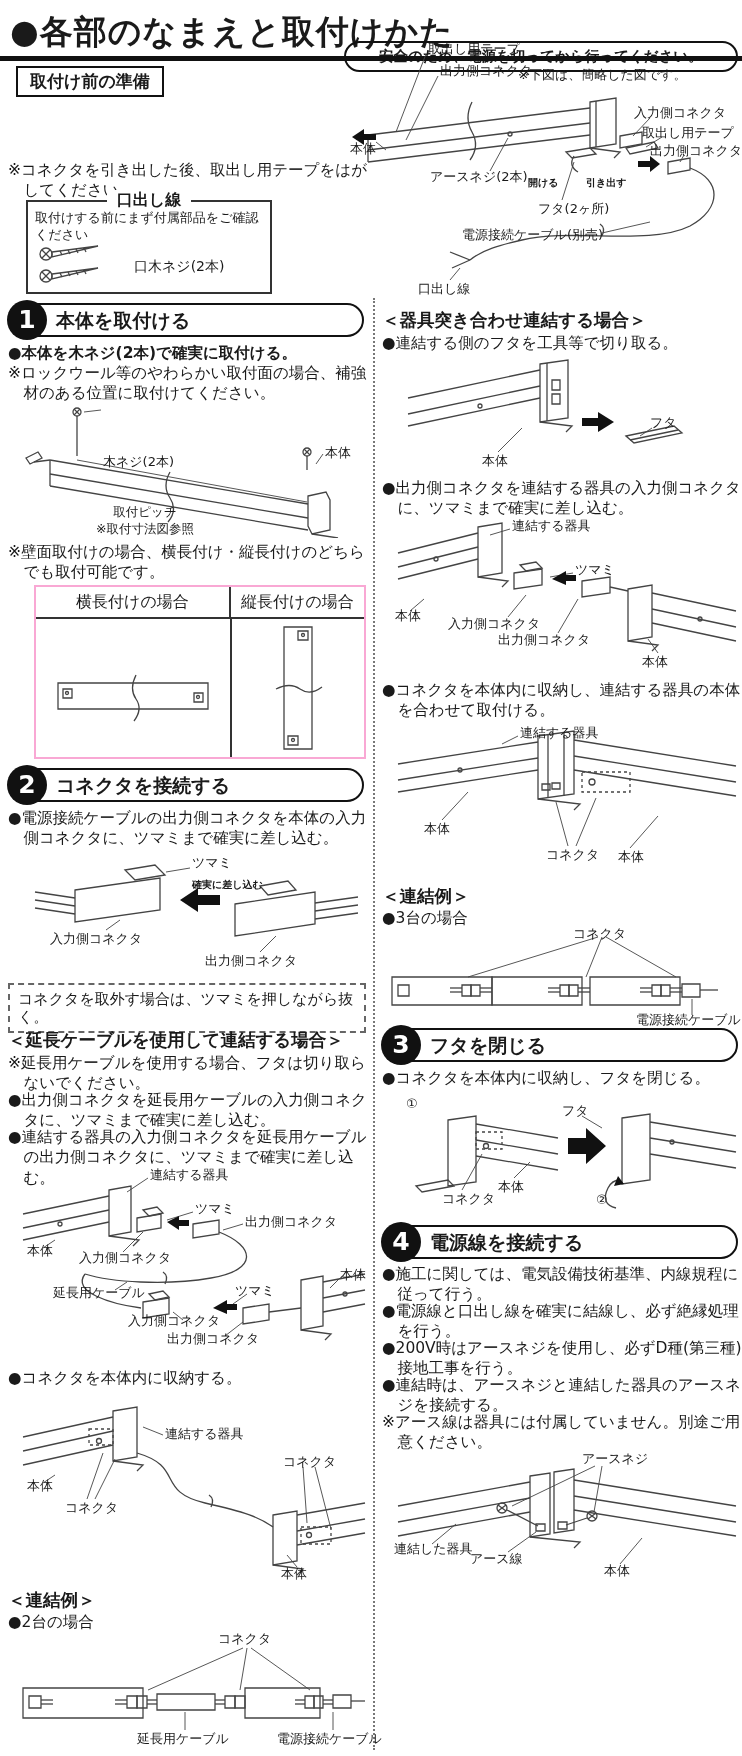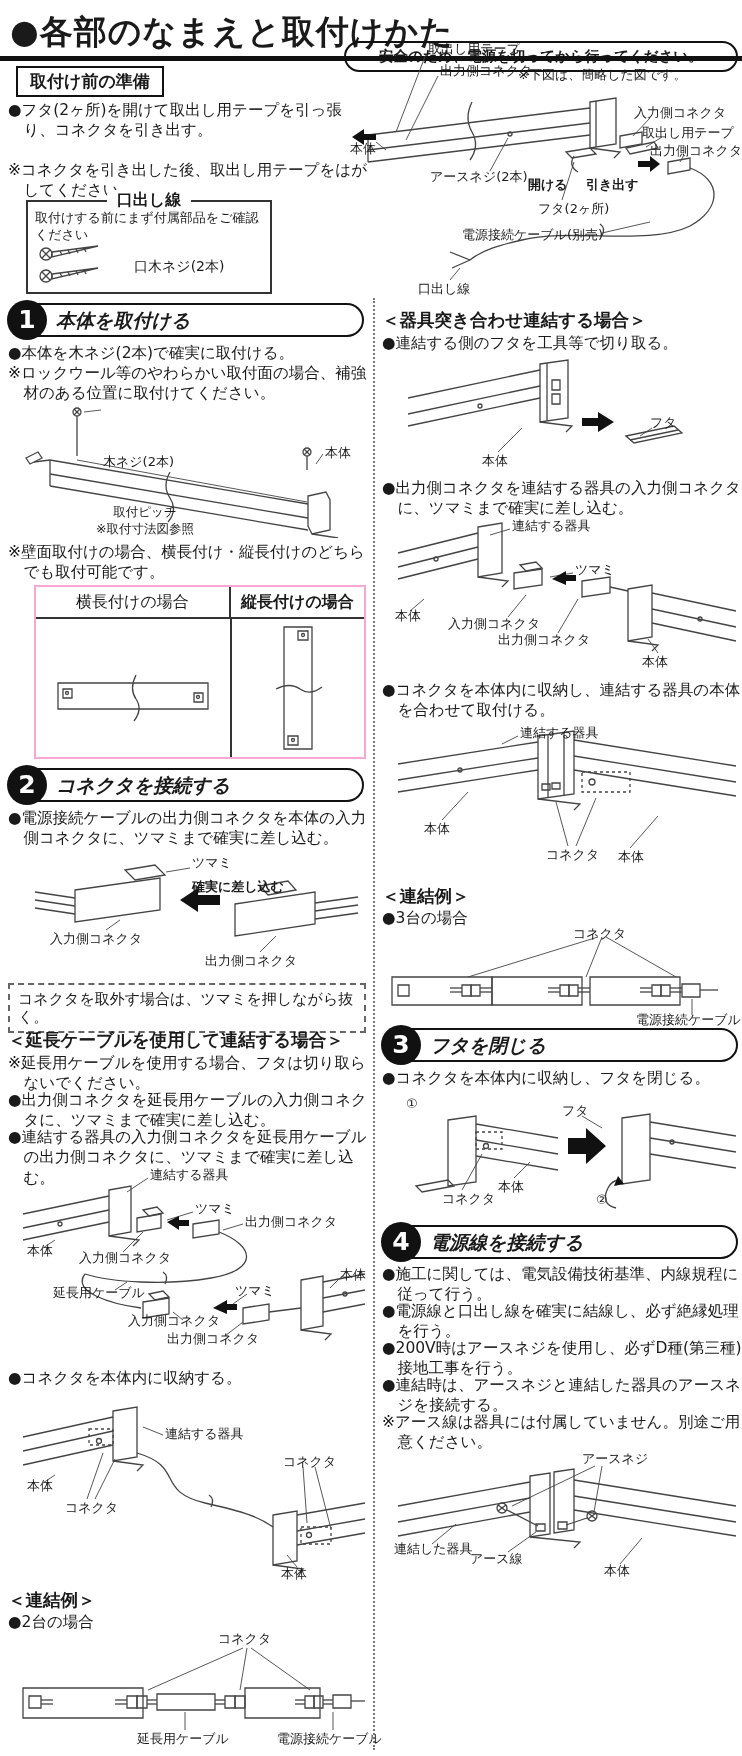--- a/index.html
+++ b/index.html
@@ -3,23 +3,23 @@
 <meta charset="utf-8">
 <style>
   html,body{margin:0;padding:0;background:#e8e8e8;}
   .page{position:relative;width:742px;height:1756px;background:#fff;overflow:hidden;
         font-family:"DejaVu Sans","Liberation Sans",sans-serif;color:#1a1a1a;}
   .abs{position:absolute;}
   .p{font-size:15.5px;line-height:1.32;padding-left:15.5px;text-indent:-15.5px;}
   .small{font-size:13px;}
   .sechead{font-size:17.5px;font-weight:bold;white-space:nowrap;}
   .lbl{position:absolute;font-size:13px;white-space:nowrap;color:#1a1a1a;}
-  .lbl.bb{font-weight:bold;font-size:13px;}
+  .lbl.bb{font-weight:bold;font-size:10px;}
   .bar{position:relative;height:30px;border:2.5px solid #111;border-radius:17px;background:#fff;}
-  .bar .t{font-size:19px;font-weight:bold;line-height:30px;padding-left:46px;font-style:italic;}
+  .bar .t{font-size:19px;font-weight:bold;line-height:30px;padding-left:46px;}
   .badge{position:absolute;left:-3px;top:-5px;width:40px;height:40px;border-radius:50%;
          background:#111;color:#fff;font-size:25px;font-weight:bold;text-align:center;line-height:40px;}
   .boxhead{border:2px solid #111;padding:2px 12px;font-size:17px;font-weight:bold;display:inline-block;}
   .pill{border:2px solid #111;border-radius:16px;font-size:14.5px;font-weight:bold;
         text-align:center;line-height:27px;}
   .title{font-size:33px;font-weight:bold;letter-spacing:1px;white-space:nowrap;}
   .rule{background:#111;}
   .partsbox{border:2px solid #333;background:#fff;}
   .parts-title{position:absolute;top:-12px;left:0;width:100%;text-align:center;}
   .parts-title span{background:#fff;padding:0 10px;font-size:16px;font-weight:bold;}
@@ -45,21 +45,20 @@
 
   <div class="abs title" style="left:10px;top:10px;">
     <span>●</span><span>各部のなまえと取付けかた</span>
   </div>
   <div class="abs pill" style="left:344px;top:9px;width:390px;height:27px;margin-top:32px;">安全のため、電源を切ってから行ってください。</div>
   <div class="abs rule" style="left:0;top:56px;width:742px;height:5px;"></div>
 
   <div class="abs vsep" style="left:373px;top:298px;height:1452px;"></div>
 
   <div class="abs boxhead" style="left:16px;top:66px;">取付け前の準備</div>
-  <div class="abs p" style="left:8px;top:100px;width:345px;">●フタ(2ヶ所)を開けて取出し用テープを引っ張り、コネクタを引き出す。</div>
   <div class="abs p" style="left:8px;top:160px;width:345px;">※コネクタを引き出した後、取出し用テープをはがしてください。</div>
 
   <div class="abs partsbox" style="left:26px;top:200px;width:242px;height:90px;">
     <div class="parts-title"><span>口出し線</span></div>
     <div class="abs" style="left:7px;top:8px;width:228px;font-size:13px;line-height:1.3;">取付けする前にまず付属部品をご確認ください</div>
     <svg class="art abs" style="left:8px;top:42px;" width="80" height="44" viewBox="0 0 80 44">
       <circle cx="10" cy="10" r="6"></circle>
         <line x1="6" y1="6" x2="14" y2="14"></line>
         <line x1="14" y1="6" x2="6" y2="14"></line>
       <polygon points="16,8 62,2 16,13"></polygon>
@@ -135,21 +134,21 @@
     <span class="lbl" style="left:112px;top:186px;">電源接続ケーブル(別売)</span>
     <span class="lbl" style="left:68px;top:240px;">口出し線</span>
   </div>
 
   <div class="abs" style="left:8px;top:303px;width:356px;">
     <div class="bar">
         <div class="t">本体を取付ける</div>
       <div class="badge">1</div>
       </div>
   </div>
-  <div class="abs p" style="left:8px;top:343px;width:356px;">●本体を木ネジ(2本)で確実に取付ける。</div>
+  <div class="abs p" style="left:8px;top:343px;width:356px;font-weight:bold;">●本体を木ネジ(2本)で確実に取付ける。</div>
   <div class="abs p" style="left:8px;top:363px;width:356px;">※ロックウール等のやわらかい取付面の場合、補強材のある位置に取付けてください。</div>
 
   <div class="abs" style="left:20px;top:400px;width:344px;height:138px;">
     <svg class="art" width="344" height="138" viewBox="0 0 344 138">
       <line class="thin" x1="81" y1="10" x2="64" y2="12"></line>
       <line class="thin" x1="303" y1="54" x2="296" y2="64"></line>
 
       <circle cx="57" cy="12" r="4"></circle>
         <line x1="54" y1="9" x2="60" y2="15"></line>
         <line x1="60" y1="9" x2="54" y2="15"></line>
@@ -178,21 +177,21 @@
       <div>取付ピッチ</div>
       <div>※取付寸法図参照</div>
     </div>
   </div>
 
   <div class="abs p" style="left:8px;top:542px;width:356px;">※壁面取付けの場合、横長付け・縦長付けのどちらでも取付可能です。</div>
 
   <div class="abs tbl" style="left:34px;top:585px;width:328px;">
     <div class="hrow">
       <div class="hcell" style="width:194px;border-right:2px solid #333;">横長付けの場合</div>
-      <div class="hcell" style="width:134px;font-weight:bold;">縦長付けの場合</div>
+      <div class="hcell" style="width:134px;">縦長付けの場合</div>
     </div>
     <div class="brow">
       <div style="width:194px;border-right:2px solid #333;height:138px;">
         <svg class="art" width="194" height="138" viewBox="0 0 194 138">
           <rect x="22" y="64" width="150" height="26"></rect>
           <rect x="27" y="70" width="9" height="9"></rect>
             <circle cx="31" cy="74" r="1.5"></circle>
           <rect x="158" y="74" width="9" height="9"></rect>
             <circle cx="162" cy="78" r="1.5"></circle>
           <path d="M100,56 q-7,14 0,24 q7,10 -2,22"></path>

